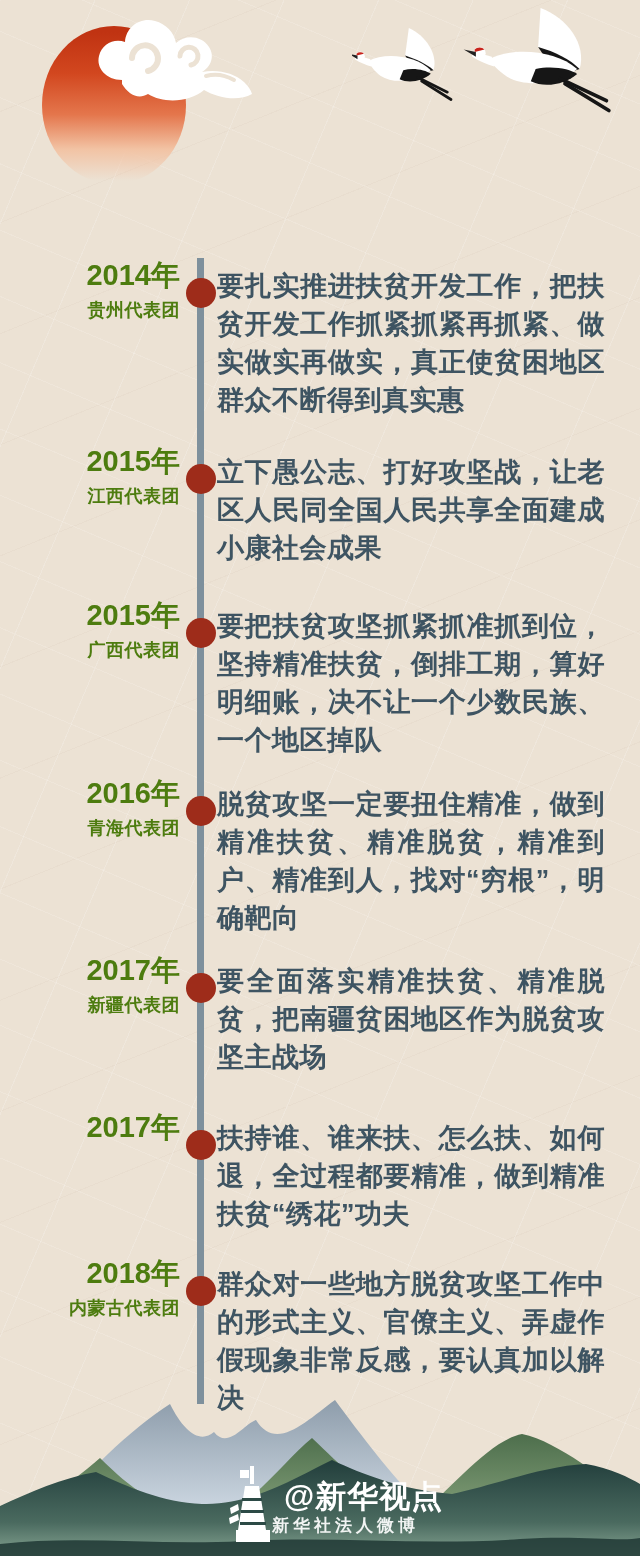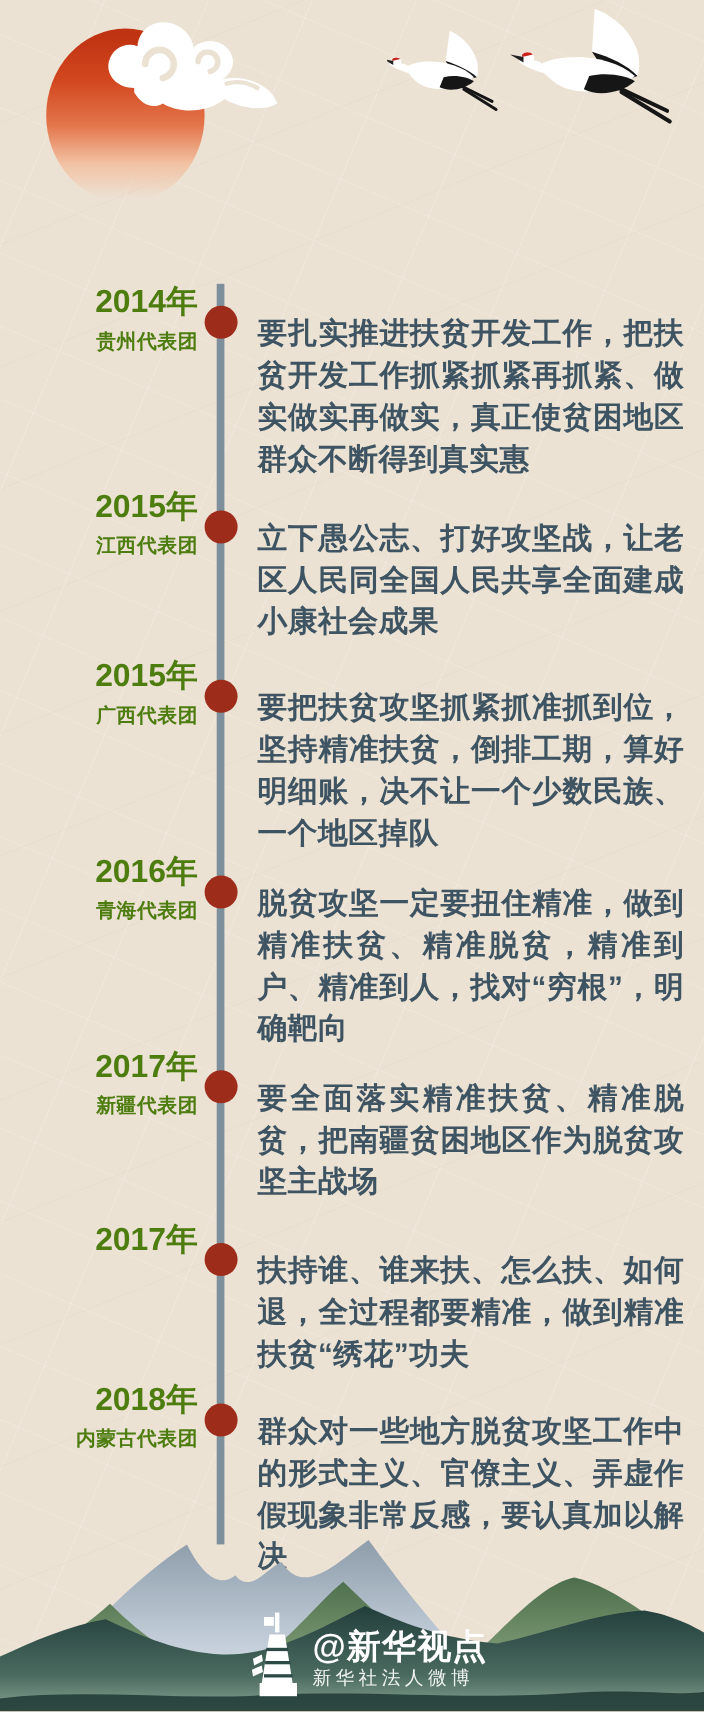--- a/index.html
+++ b/index.html
@@ -47,36 +47,36 @@
     position:absolute; left:0; top:0; width:180px; text-align:right;
     color:#4d7c0f; font-weight:bold; line-height:35px;
   }
   .entry .year { font-size:29px; }
   .entry .delegation { font-size:18px; letter-spacing:.5px; }
   .entry .dot {
     position:absolute; left:186px; top:20px; width:30px; height:30px;
     border-radius:50%; background:#9e2c1a;
   }
   .entry .quote {
-    position:absolute; left:234px; top:9px; width:388px;
+    position:absolute; left:217px; top:9px; width:388px;
     color:#3e5462; font-weight:bold; font-size:27px; line-height:38px;
-    letter-spacing:.5px; text-align:justify;margin-top:17px;
+    letter-spacing:.5px; text-align:justify;
   }
 
   
   .mountains { position:absolute; left:0; bottom:0; width:640px; height:162px; }
 
   .brand { position:absolute; left:228px; top:1462px; width:380px; height:90px; color:#ffffff; }
   .brand .logo-icon { position:absolute; left:0; top:2px; width:50px; height:84px; }
   .brand .handle {
     position:absolute; left:56px; top:14px; font-size:31px; font-weight:bold;
     letter-spacing:1px; white-space:nowrap;
   }
   .brand .subtitle {
-    position:absolute; left:56px; top:52px; font-size:17px; font-weight:normal;
+    position:absolute; left:44px; top:52px; font-size:17px; font-weight:bold;
     letter-spacing:4px; color:rgba(255,255,255,.92); white-space:nowrap;
   }
 </style>
 </head>
 <body>
 
 <div class="poster">
   <div class="texture"></div>
 
   <div class="sun"></div>

